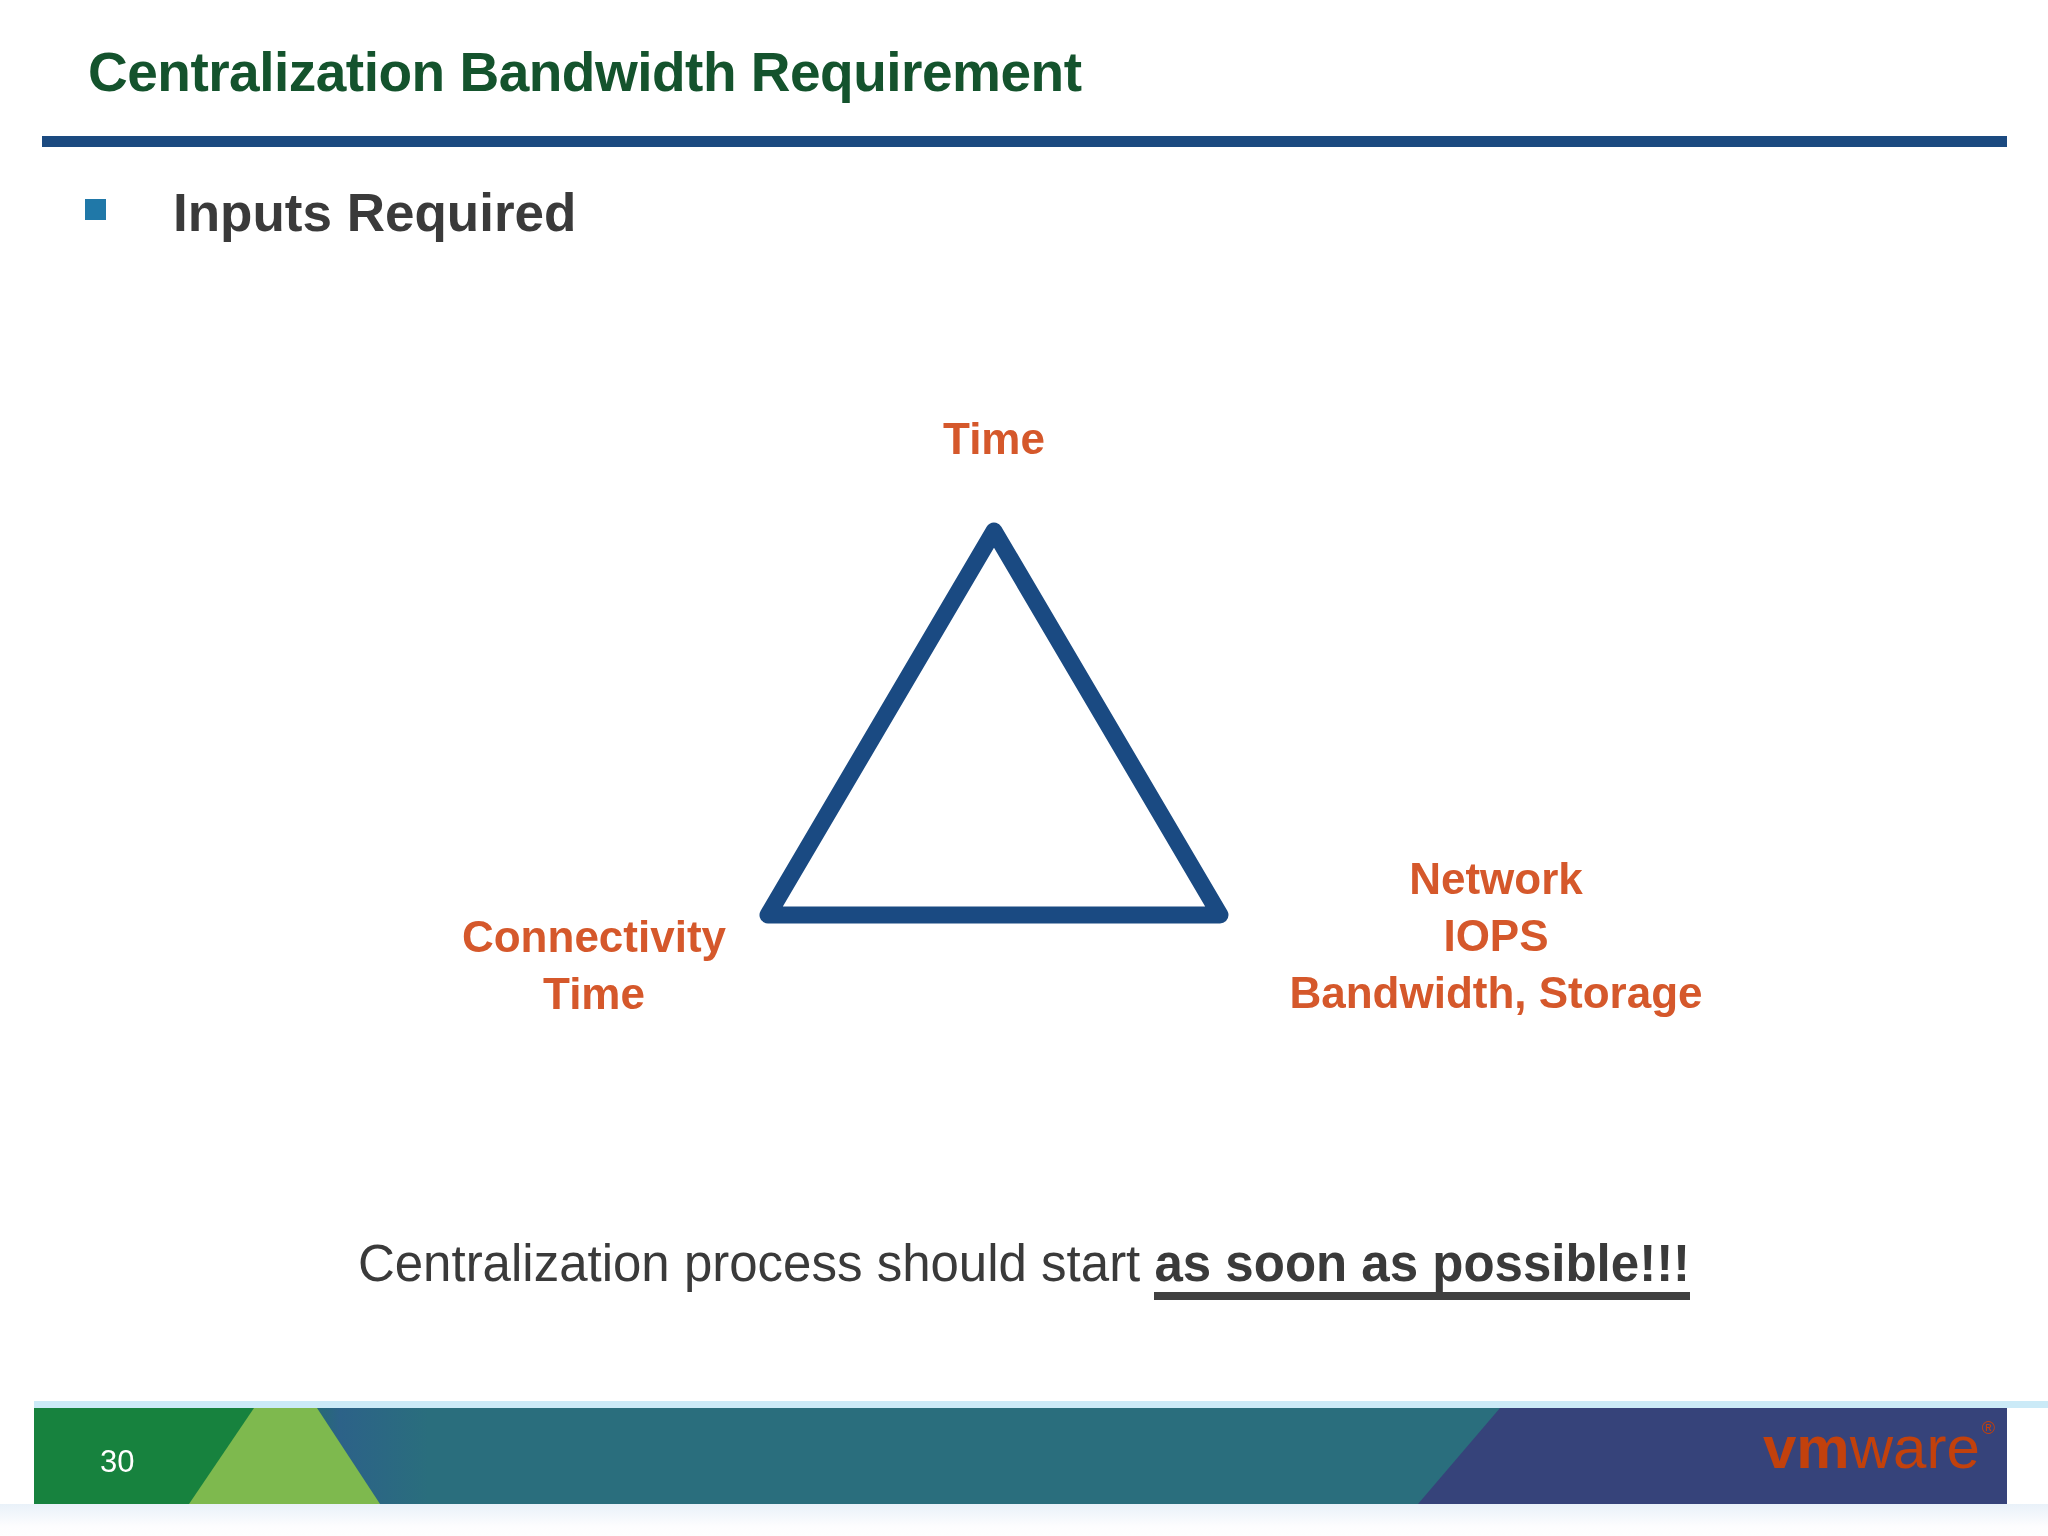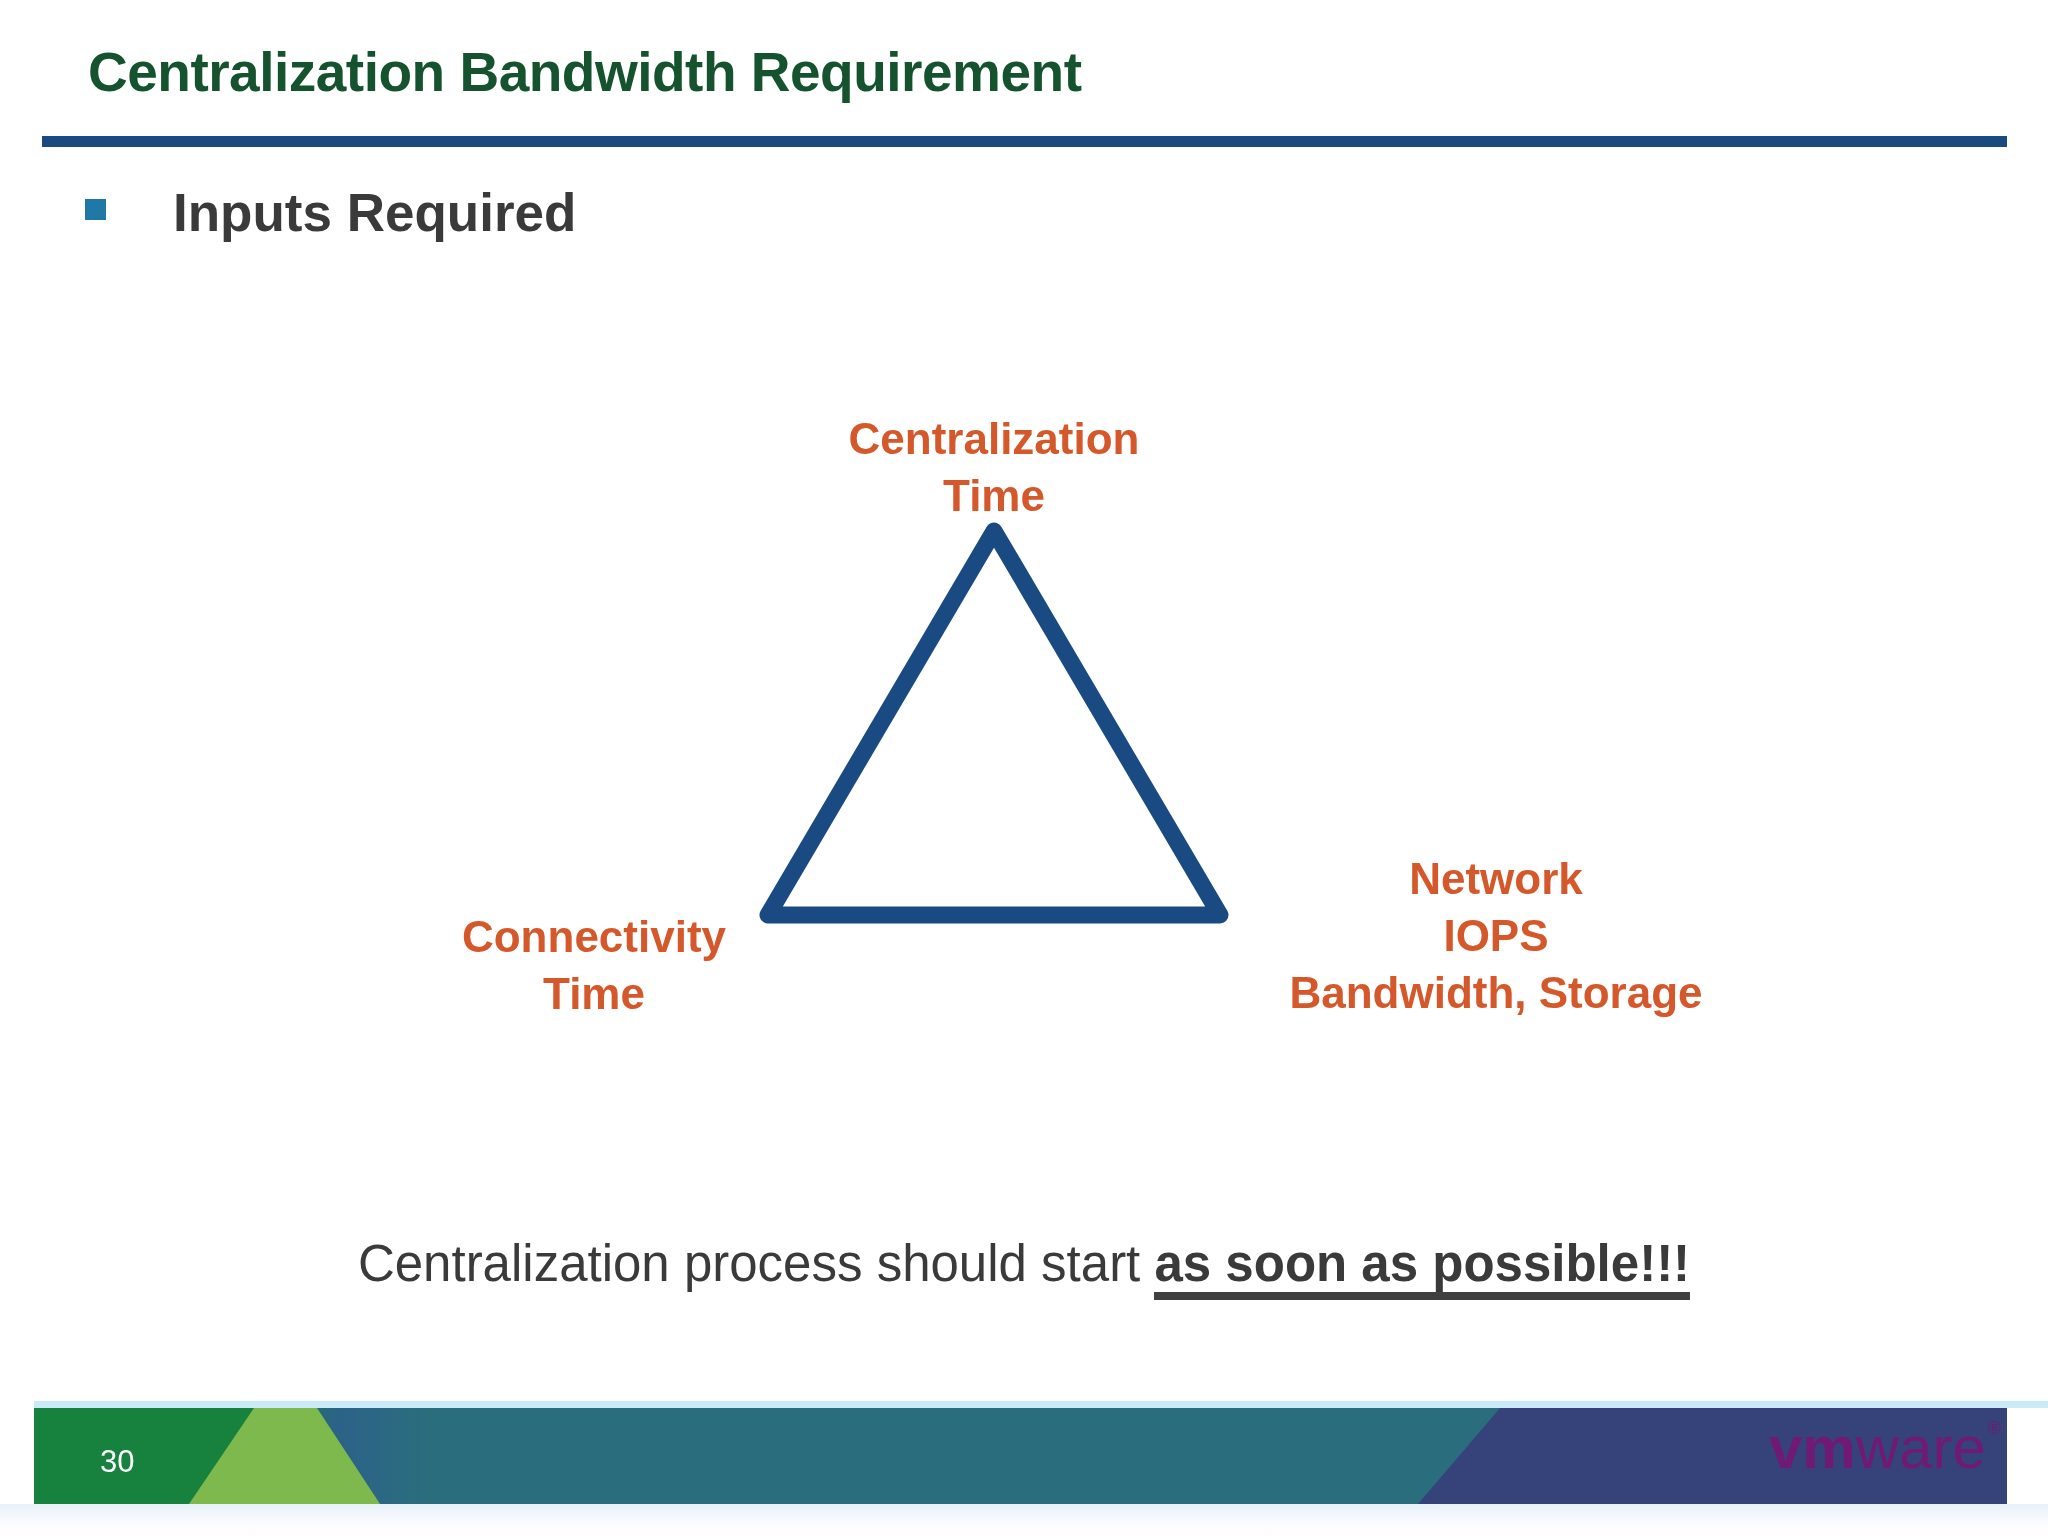--- a/index.html
+++ b/index.html
@@ -106,25 +106,24 @@
   .page-number {
     position: absolute;
     left: 100px; top: 1446px;
     font-size: 31px;
     color: #FFFFFF;
     line-height: 1;
   }
   .vmware-logo {
     position: absolute;
     left: 1763px; top: 1418px;
-    color: #701a75;
+    color: #c2410c;
     font-size: 60px;
     line-height: 1;
     white-space: nowrap;
-    margin-left: 6px;
   }
   .vmware-logo .logo-vm { font-weight: bold; }
   .vmware-logo .logo-ware { font-weight: normal; }
   .vmware-logo .logo-reg {
     font-size: 18px;
     vertical-align: 34px;
     margin-left: 2px;
   }
 </style>
 </head>
@@ -138,21 +137,20 @@
   <div class="bullet-row">
     <div class="bullet-square"></div>
     <div class="bullet-text">Inputs Required</div>
   </div>
 
   <svg class="diagram-layer" viewBox="0 0 2048 1536" aria-hidden="true">
     <polygon points="994,531 768,915 1220,915" fill="none" stroke="#1A4A82" stroke-width="17" stroke-linejoin="round" stroke-linecap="round"></polygon>
   </svg>
 
   <div class="vertex-label vertex-label-top">
-    <div>Centralization</div>
     <div>Time</div>
   </div>
 
   <div class="vertex-label vertex-label-left">
     <div>Connectivity</div>
     <div>Time</div>
   </div>
 
   <div class="vertex-label vertex-label-right">
     <div>Network</div>

